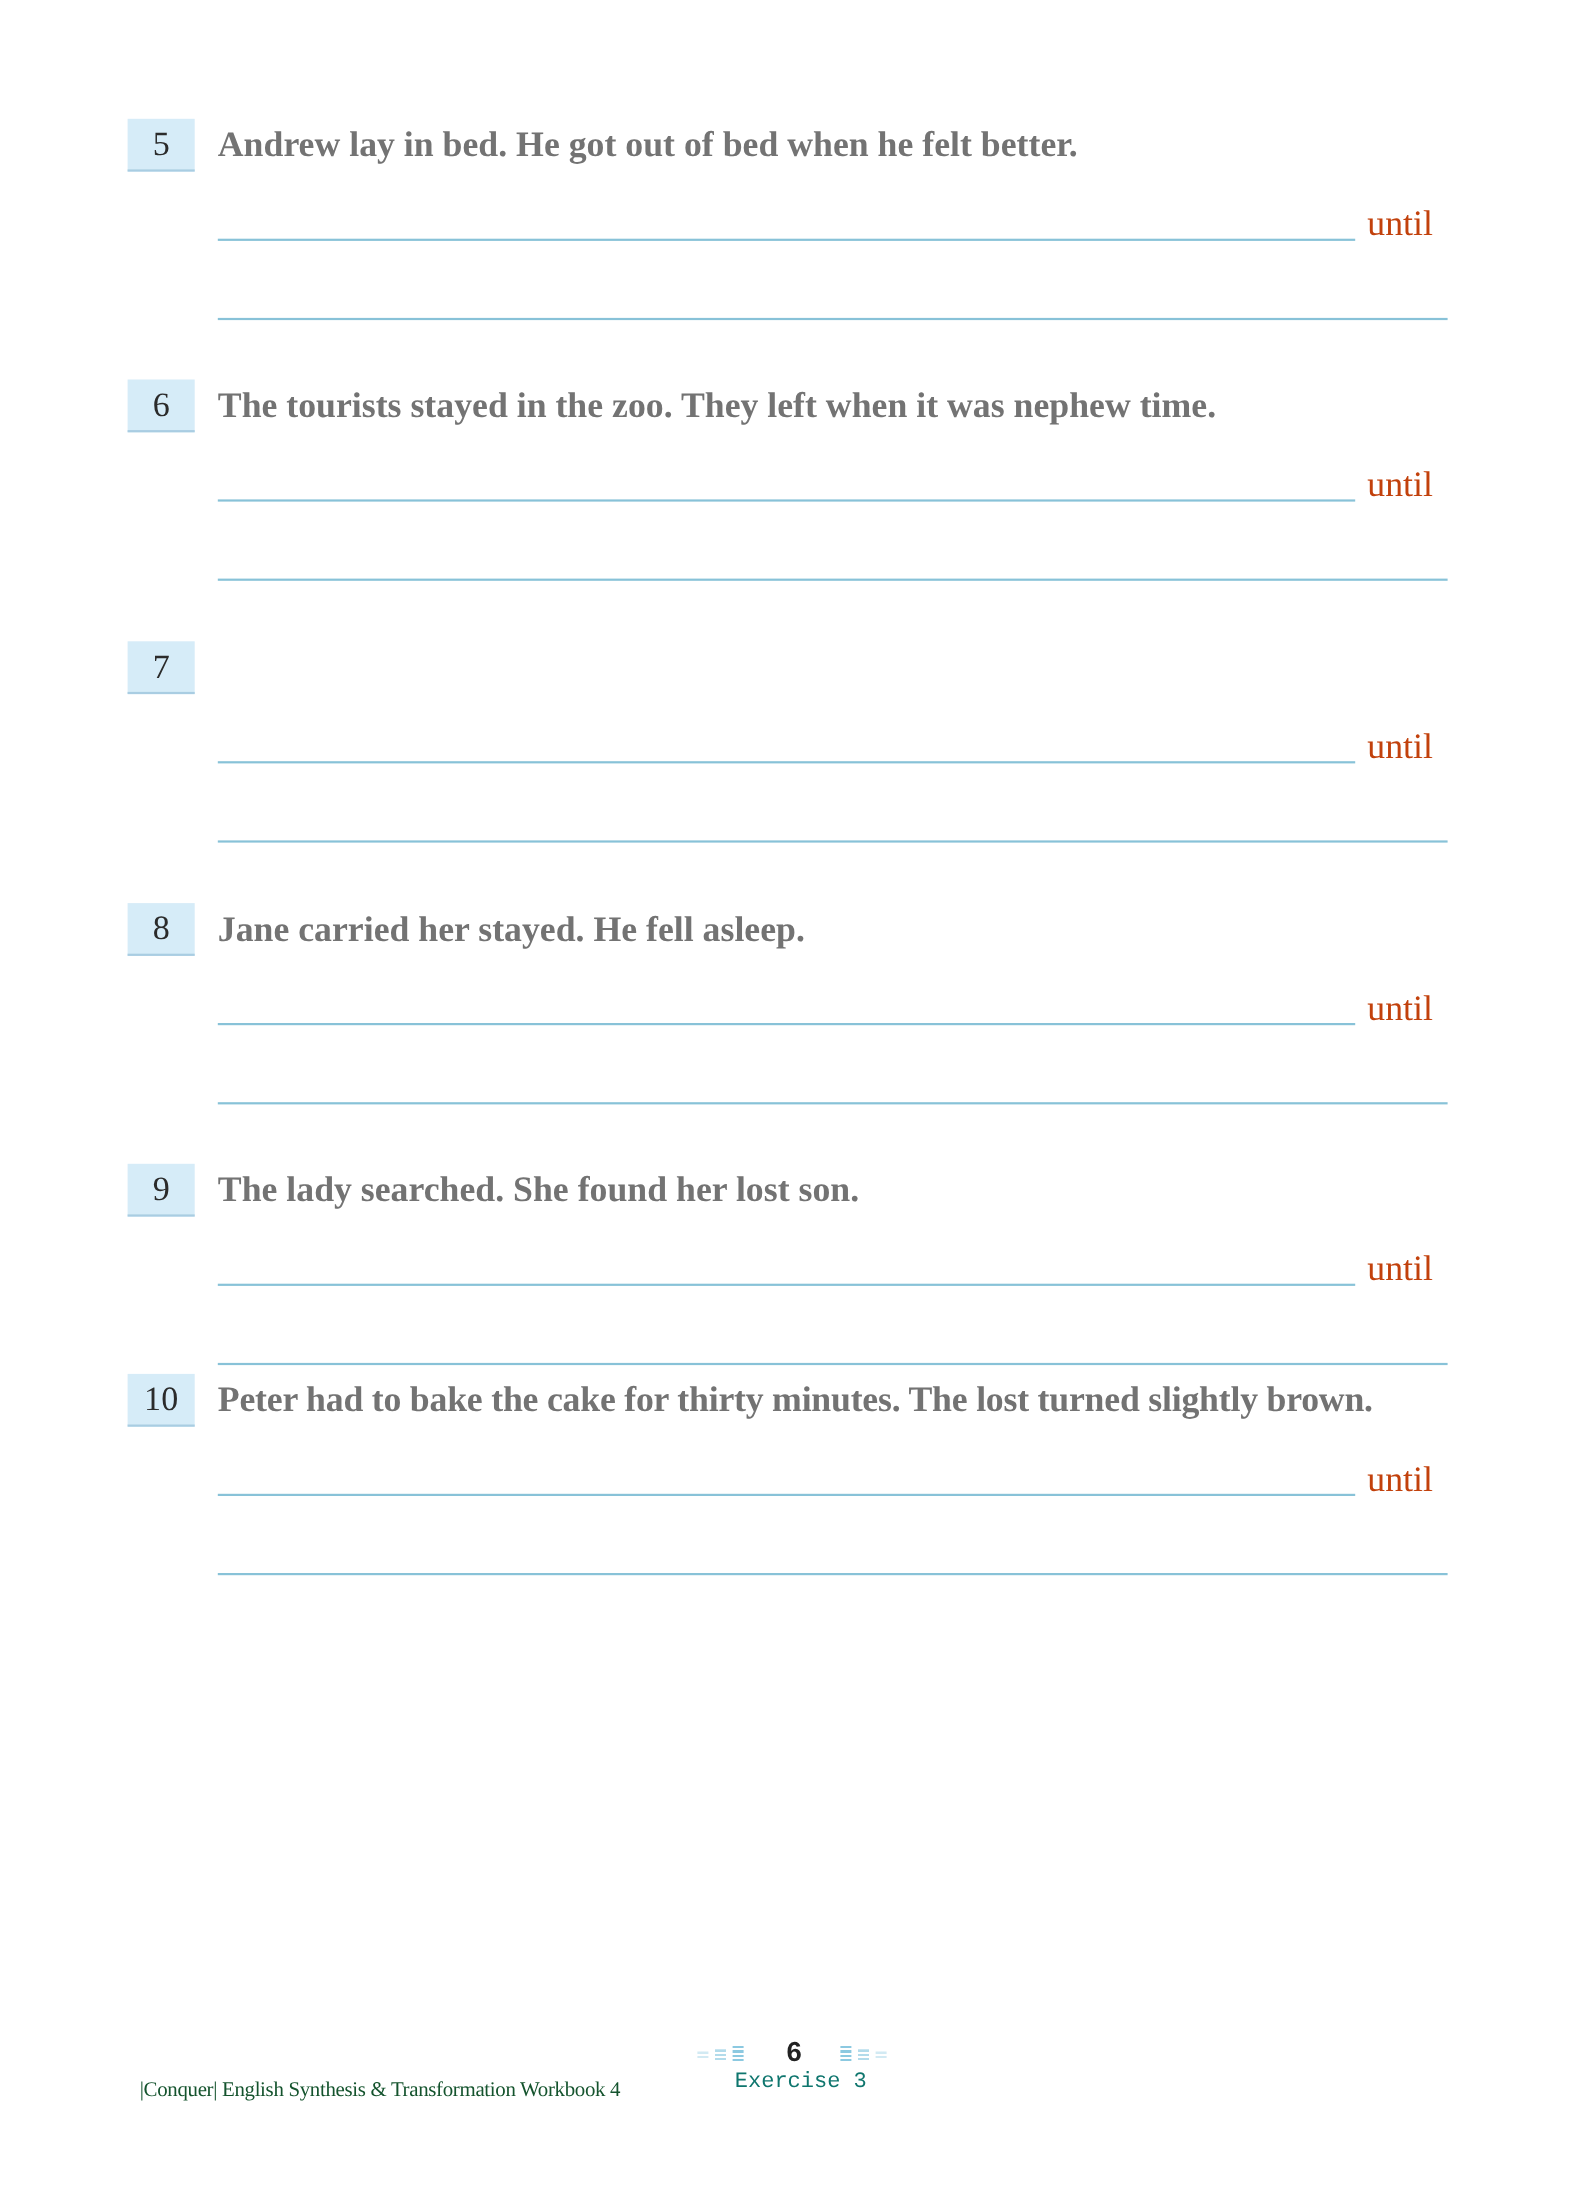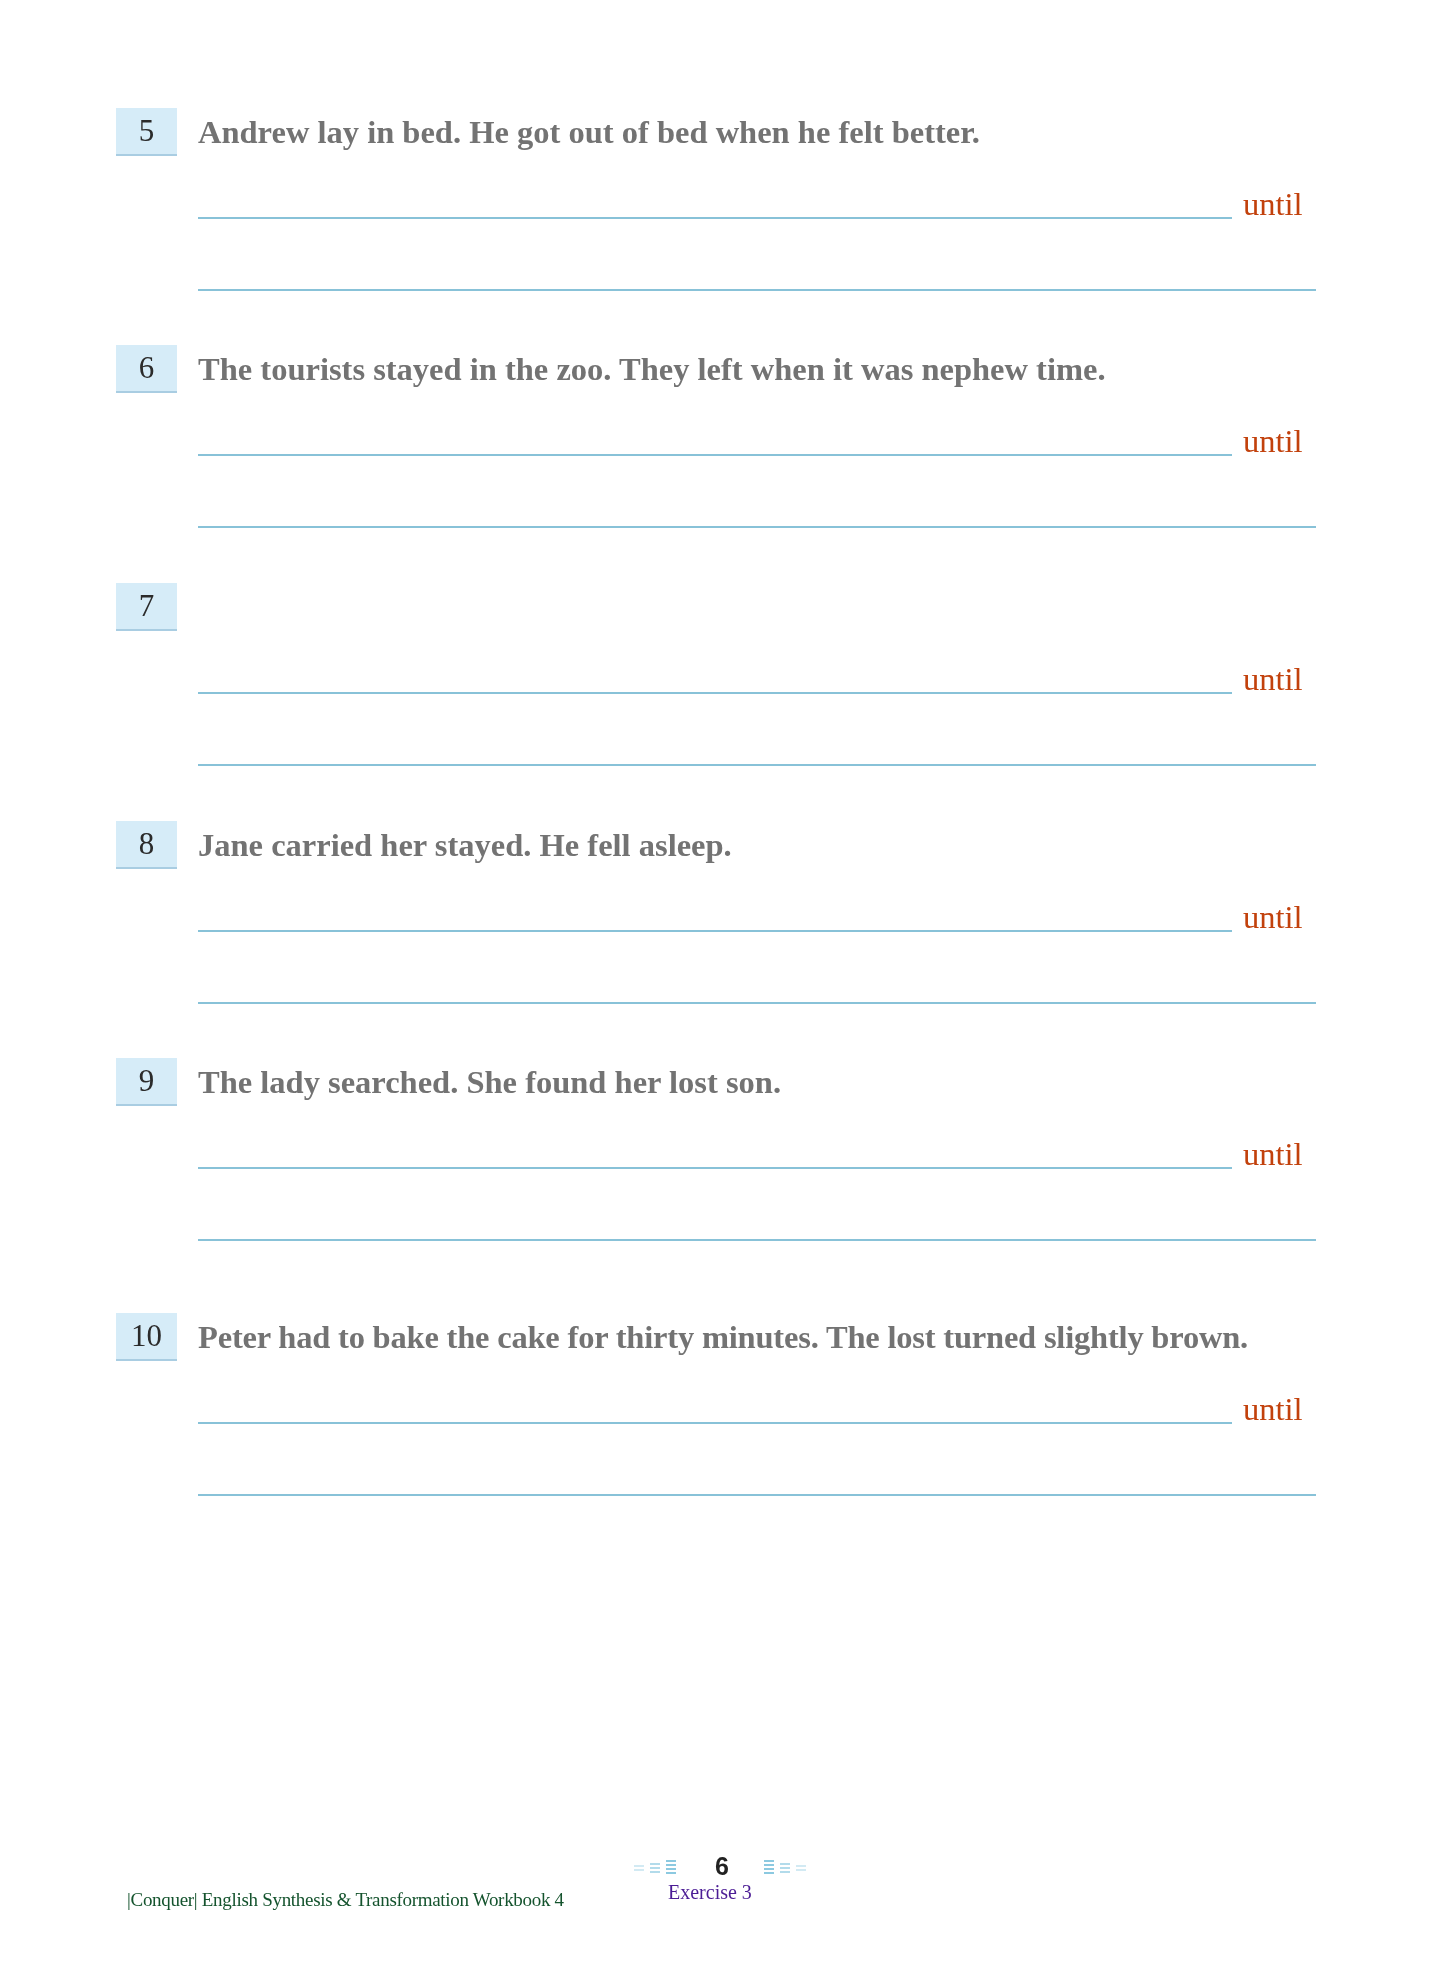--- a/index.html
+++ b/index.html
@@ -41,21 +41,21 @@
       position: absolute; left: 127px; top: 1885px;
       font-family: "Liberation Serif", serif; font-size: 19px; line-height: 30px;
       color: #14532d; letter-spacing: -0.3px;
     }
     .page-num {
       position: absolute; left: 700px; top: 1852px; width: 44px; text-align: center;
       font-family: "Liberation Sans", sans-serif; font-weight: bold; font-size: 25px; color: #222;
     }
     .exercise {
       position: absolute; left: 668px; top: 1881px;
-      font-family: Liberation Serif, serif; font-size: 20px; color: #4c1d95;
+      font-family: Liberation Mono, monospace; font-size: 20px; color: #0f766e;
     }
     .deco { position: absolute; top: 1860px; height: 16px; display: flex; align-items: center; gap: 6px; }
     .deco span { display: block; width: 10px; background: repeating-linear-gradient(#7fc3dd 0 2px, transparent 2px 4px); }
   </style>
 </head>
 <body>
 
 <div>
   <div class="question" style="top:108px">
     <div class="qnum">5</div>
@@ -89,21 +89,21 @@
   </div>
 
   <div class="question" style="top:1058px">
     <div class="qnum">9</div>
     <div class="qtext">The lady searched. She found her lost son.</div>
     <div class="line1"></div>
     <div class="until">until</div>
     <div class="line2"></div>
   </div>
 
-  <div class="question" style="top:1313px">
+  <div class="question" style="top:1249px">
     <div class="qnum">10</div>
     <div class="qtext" style="letter-spacing:-0.2px">Peter had to bake the cake for thirty minutes. The lost turned slightly brown.</div>
     <div class="line1"></div>
     <div class="until">until</div>
     <div class="line2"></div>
   </div>
 </div>
 
 <div class="deco" style="left:634px">
   <span style="height:6px;opacity:0.35"></span>

